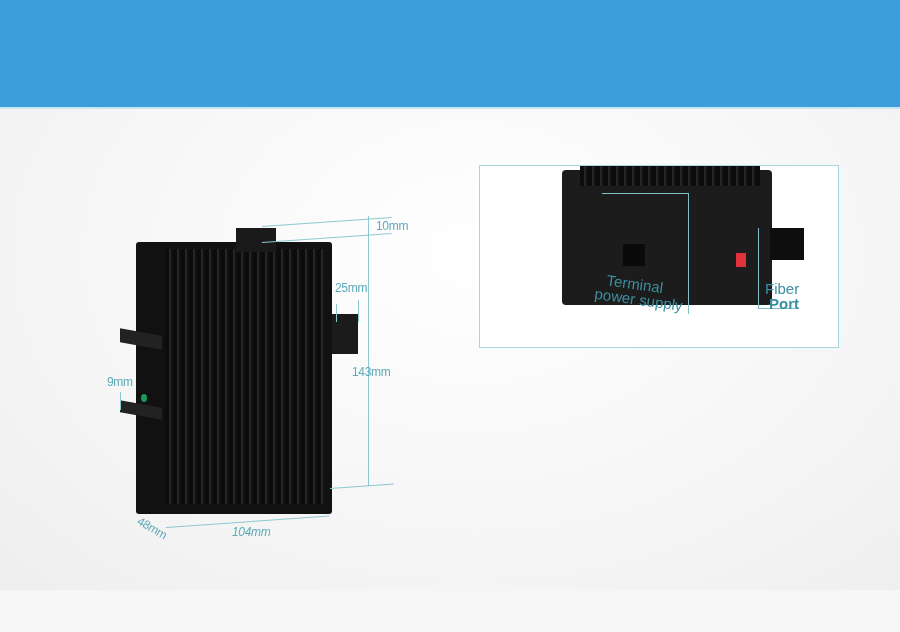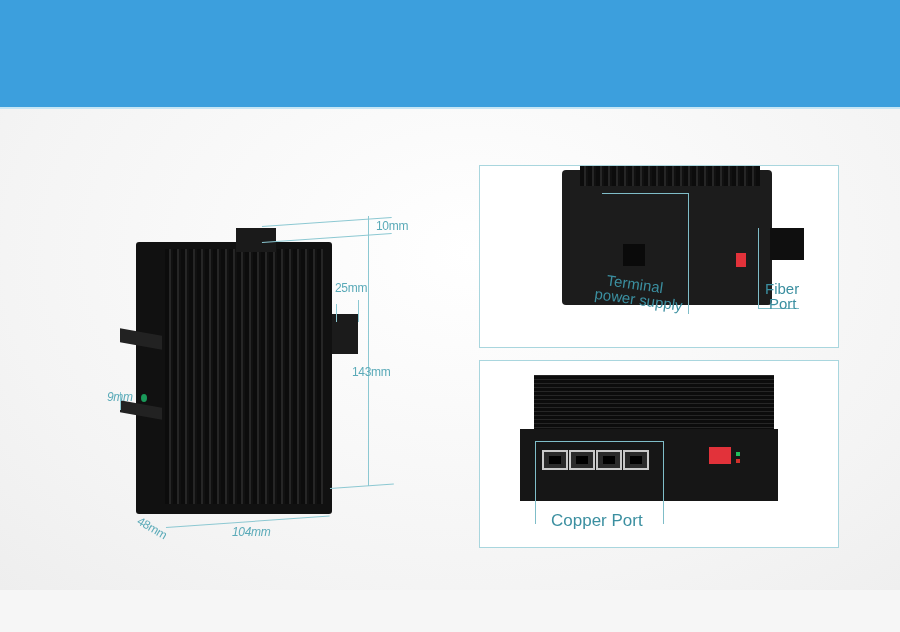--- a/index.html
+++ b/index.html
@@ -43,49 +43,36 @@
     <div class="line" style="left:368px;top:107px;width:1px;height:270px;"></div>
     <div class="line" style="left:330px;top:379px;width:64px;height:1px;transform:rotate(-4deg);transform-origin:left;"></div>
     <div class="line" style="left:166px;top:418px;width:164px;height:1px;transform:rotate(-4deg);transform-origin:left;"></div>
     <div class="line" style="left:336px;top:195px;width:1px;height:18px;"></div>
     <div class="line" style="left:358px;top:191px;width:1px;height:22px;"></div>
     <div class="line" style="left:120px;top:283px;width:1px;height:18px;"></div>
 
     <span class="dim" style="left:376px;top:110px;">10mm</span>
     <span class="dim" style="left:335px;top:172px;">25mm</span>
     <span class="dim" style="left:352px;top:256px;">143mm</span>
-    <span class="dim" style="left:107px;top:281px;font-style:italic;">9mm</span>
+    <span class="dim" style="left:107px;top:266px;">9mm</span>
     <span class="dim" style="left:232px;top:403px;font-style:italic;margin-top:13px;">104mm</span>
     <span class="dim" style="left:136px;top:412px;transform:rotate(30deg);">48mm</span>
   </div>
 
   <div class="panel" style="left:479px;top:56px;width:358px;height:181px;">
     <div class="device" style="left:82px;top:4px;width:210px;height:135px;border-radius:4px;background:#1c1c1c;"></div>
     <div class="fins" style="left:100px;top:0px;width:180px;height:20px;"></div>
     <div class="device" style="left:143px;top:78px;width:22px;height:22px;background:#0a0a0a;"></div>
     <div class="device" style="left:290px;top:62px;width:34px;height:32px;background:#0f0f0f;"></div>
     <div class="dip" style="left:256px;top:87px;width:10px;height:14px;"></div>
     <div class="callout-box" style="left:122px;top:27px;width:86px;height:120px;border-left:none;border-bottom:none;"></div>
     <div class="callout" style="left:118px;top:105px;font-size:15px;line-height:15px;transform:rotate(8deg);transform-origin:left top;">
       <div style="padding-left:10px;">Terminal</div>
       <div>power supply</div>
     </div>
     <div class="callout-box" style="left:278px;top:62px;width:40px;height:80px;border-top:none;border-right:none;"></div>
     <div class="callout" style="left:285px;top:115px;font-size:15px;line-height:15px;">
       <div>Fiber</div>
-      <div style="padding-left:4px;">Port</div>
+      <div style="padding-left:4px;font-weight:bold;">Port</div>
     </div>
   </div>
 
-  <div class="panel" style="left:479px;top:251px;width:358px;height:186px;">
-    <div class="fins" style="left:54px;top:14px;width:240px;height:56px;background:repeating-linear-gradient(0deg,#0c0c0c 0 3px,#262626 3px 4px);"></div>
-    <div class="device" style="left:40px;top:68px;width:258px;height:72px;background:#161616;"></div>
-    <div class="callout-box" style="left:55px;top:80px;width:127px;height:82px;border-bottom:none;"></div>
-    <div class="rj45" style="left:62px;top:89px;"></div>
-    <div class="rj45" style="left:89px;top:89px;"></div>
-    <div class="rj45" style="left:116px;top:89px;"></div>
-    <div class="rj45" style="left:143px;top:89px;"></div>
-    <div class="dip" style="left:229px;top:86px;width:22px;height:17px;"></div>
-    <div class="led" style="left:256px;top:91px;background:#1fbf5a;"></div>
-    <div class="led" style="left:256px;top:98px;background:#d0302a;"></div>
-    <span class="callout" style="left:68px;top:150px;font-size:17px;background:#fff;padding:0 3px;">Copper Port</span>
-  </div>
 </div>
 
 </body></html>

